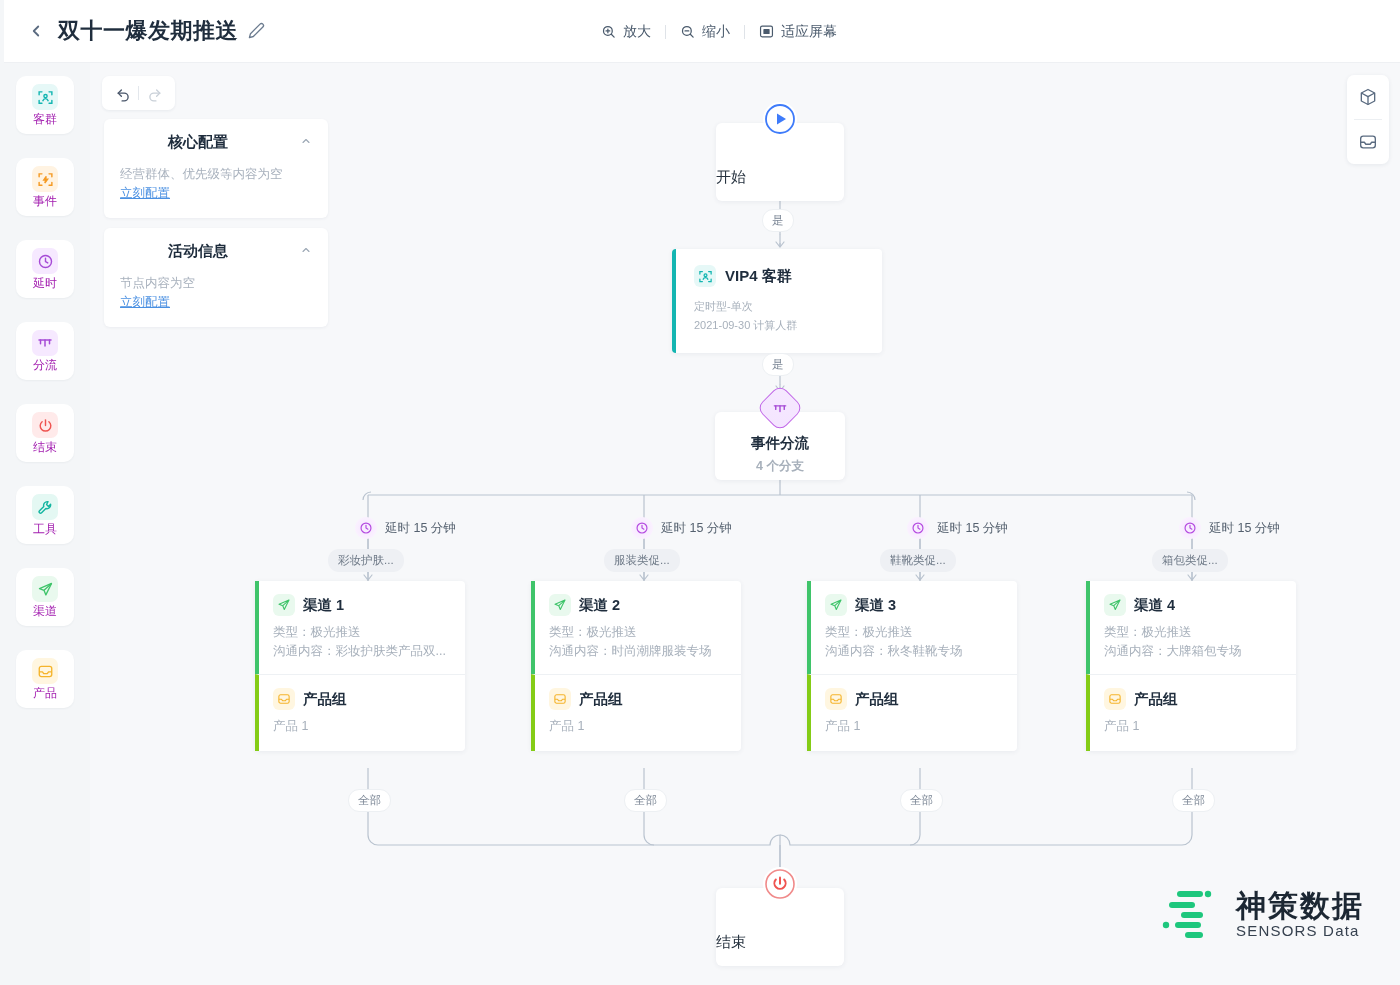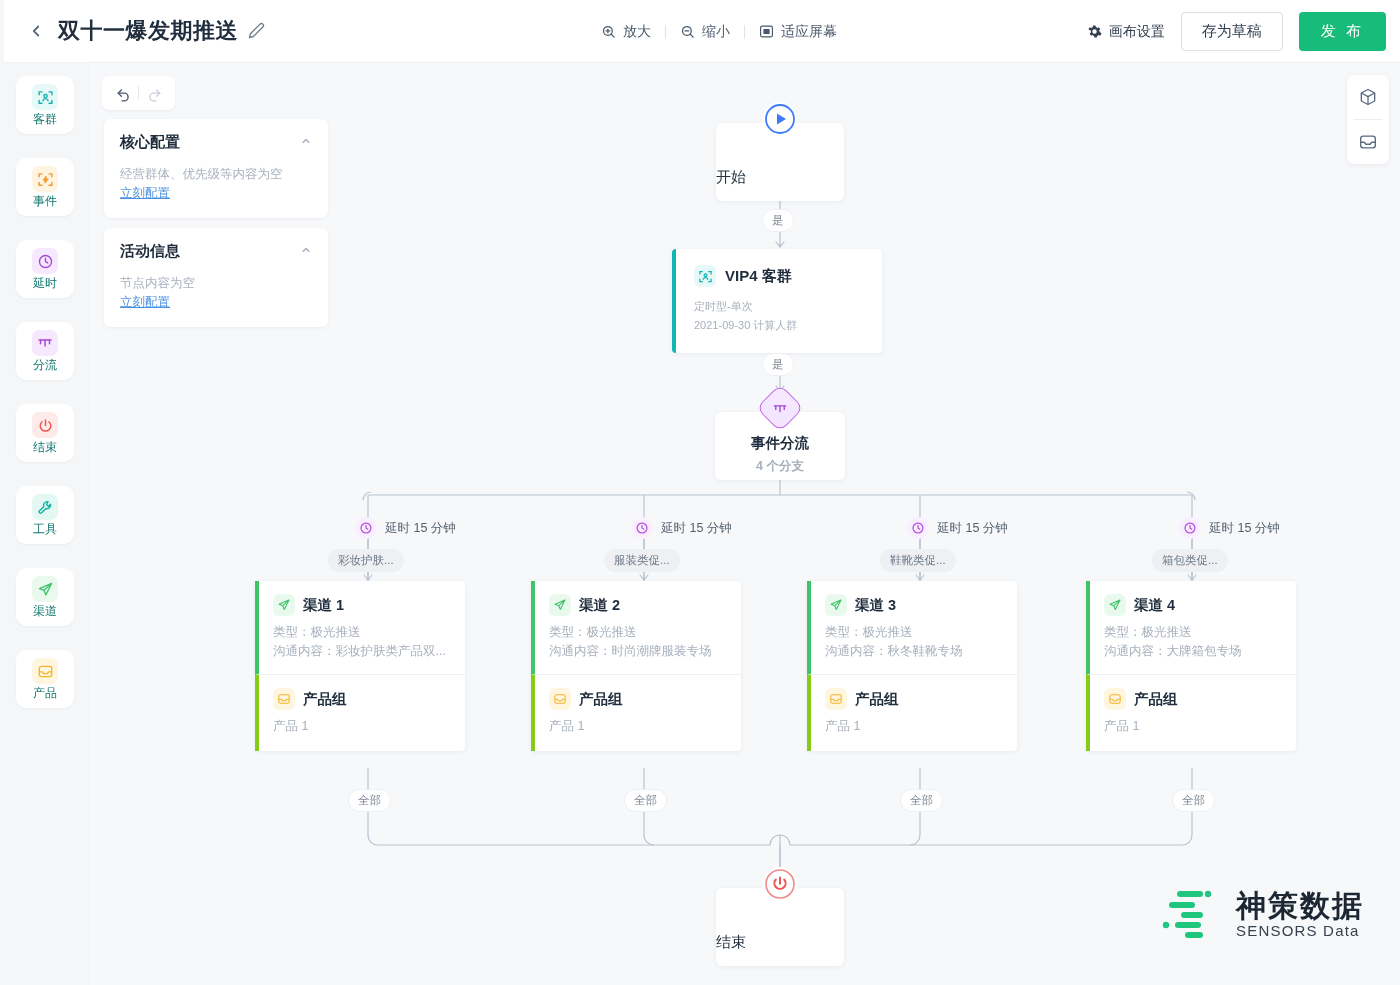--- a/index.html
+++ b/index.html
@@ -72,21 +72,21 @@
     background: #fff; border-radius: 10px;
     display: flex; flex-direction: column; align-items: center; justify-content: center;
     cursor: pointer; box-shadow: 0 1px 2px rgba(30,50,80,.05);
   }
   .side-item.gap-top { margin-top: 22px; }
   .side-ico {
     width: 26px; height: 26px; border-radius: 7px;
     display: flex; align-items: center; justify-content: center;
     margin-bottom: 2px;
   }
-  .side-label { font-size: 12px; color: #0f766e; line-height: 14px; }
+  .side-label { font-size: 12px; color: #a21caf; line-height: 14px; }
 
   
   .canvas {
     position: absolute; top: 63px; left: 90px;
     width: 1310px; height: 922px;
     background: #f7f8fa;
     overflow: hidden;
   }
 
   
@@ -100,21 +100,21 @@
   .ur-div { width: 1px; height: 14px; background: #e3e7ec; }
 
   
   .cfg-card {
     position: absolute; left: 14px; width: 224px;
     background: #fff; border-radius: 6px; padding: 14px 16px 16px 16px;
     box-shadow: 0 1px 3px rgba(30,50,80,.06);
   }
   #cfg0 { top: 56px; }
   #cfg1 { top: 165px; }
-  .cfg-head { display: flex; align-items: center; justify-content: space-between; }
+  .cfg-head { display: flex; align-items: center; justify-content: space-between; margin-left: 48px; }
   .cfg-title { font-size: 15px; font-weight: bold; color: #1f2d3d; }
   .cfg-caret { color: #9aa6b4; font-size: 11px; cursor: pointer; line-height: 16px; }
   .cfg-desc { font-size: 12.5px; color: #a8b1bd; margin-top: 14px; line-height: 17px; }
   .cfg-link { font-size: 12.5px; color: #4a90e2; margin-top: 2px; text-decoration: underline; cursor: pointer; display: inline-block; }
 
   
   .right-tools {
     position: absolute; top: 12px; right: 11px;
     width: 42px; background: #fff; border-radius: 7px;
     box-shadow: 0 1px 4px rgba(30,50,80,.08); overflow: hidden;
@@ -244,30 +244,20 @@
     <div class="zdiv"></div>
     <div class="zoom-btn">
       <svg width="15" height="15" viewBox="0 0 24 24" fill="none" stroke="#4a5a6c" stroke-width="1.9">
           <rect x="2.5" y="3.5" width="19" height="17" rx="2.5"></rect>
           <rect x="7" y="8" width="10" height="8" rx="1" fill="#4a5a6c" stroke="none"></rect>
         </svg>
       <span>适应屏幕</span>
     </div>
   </div>
 
-  <div class="hdr-right">
-    <div class="canvas-settings">
-      <svg width="15" height="15" viewBox="0 0 24 24" fill="#33404f">
-          <path d="M12 8.4a3.6 3.6 0 1 0 0 7.2 3.6 3.6 0 0 0 0-7.2Zm9.3 3.6c0 .6-.05 1.1-.13 1.6l2.05 1.58-2 3.46-2.42-.96c-.8.66-1.72 1.2-2.72 1.53l-.36 2.56h-4l-.36-2.56a8.9 8.9 0 0 1-2.72-1.53l-2.42.96-2-3.46 2.05-1.58a9.6 9.6 0 0 1 0-3.2L2.22 8.82l2-3.46 2.42.96A8.9 8.9 0 0 1 9.36 4.8l.36-2.56h4l.36 2.56c1 .33 1.92.87 2.72 1.52l2.42-.96 2 3.46-2.05 1.58c.08.5.13 1 .13 1.6Z"></path>
-        </svg>
-      <span>画布设置</span>
-    </div>
-    <button class="btn-draft">存为草稿</button>
-    <button class="btn-publish">发 布</button>
-  </div>
 </div>
 
 <div class="sidebar">
 
   <div class="side-item">
     <div class="side-ico" style="background:#e6f8f7">
       <svg width="17" height="17" viewBox="0 0 24 24" fill="none" stroke="#13b5b1" stroke-width="2" stroke-linecap="round">
           <path d="M3 8V4h4M21 8V4h-4M3 16v4h4M21 16v4h-4"></path>
           <circle cx="12" cy="10" r="2.3"></circle>
           <path d="M8.3 16.5c.6-1.9 2-2.9 3.7-2.9s3.1 1 3.7 2.9"></path>

